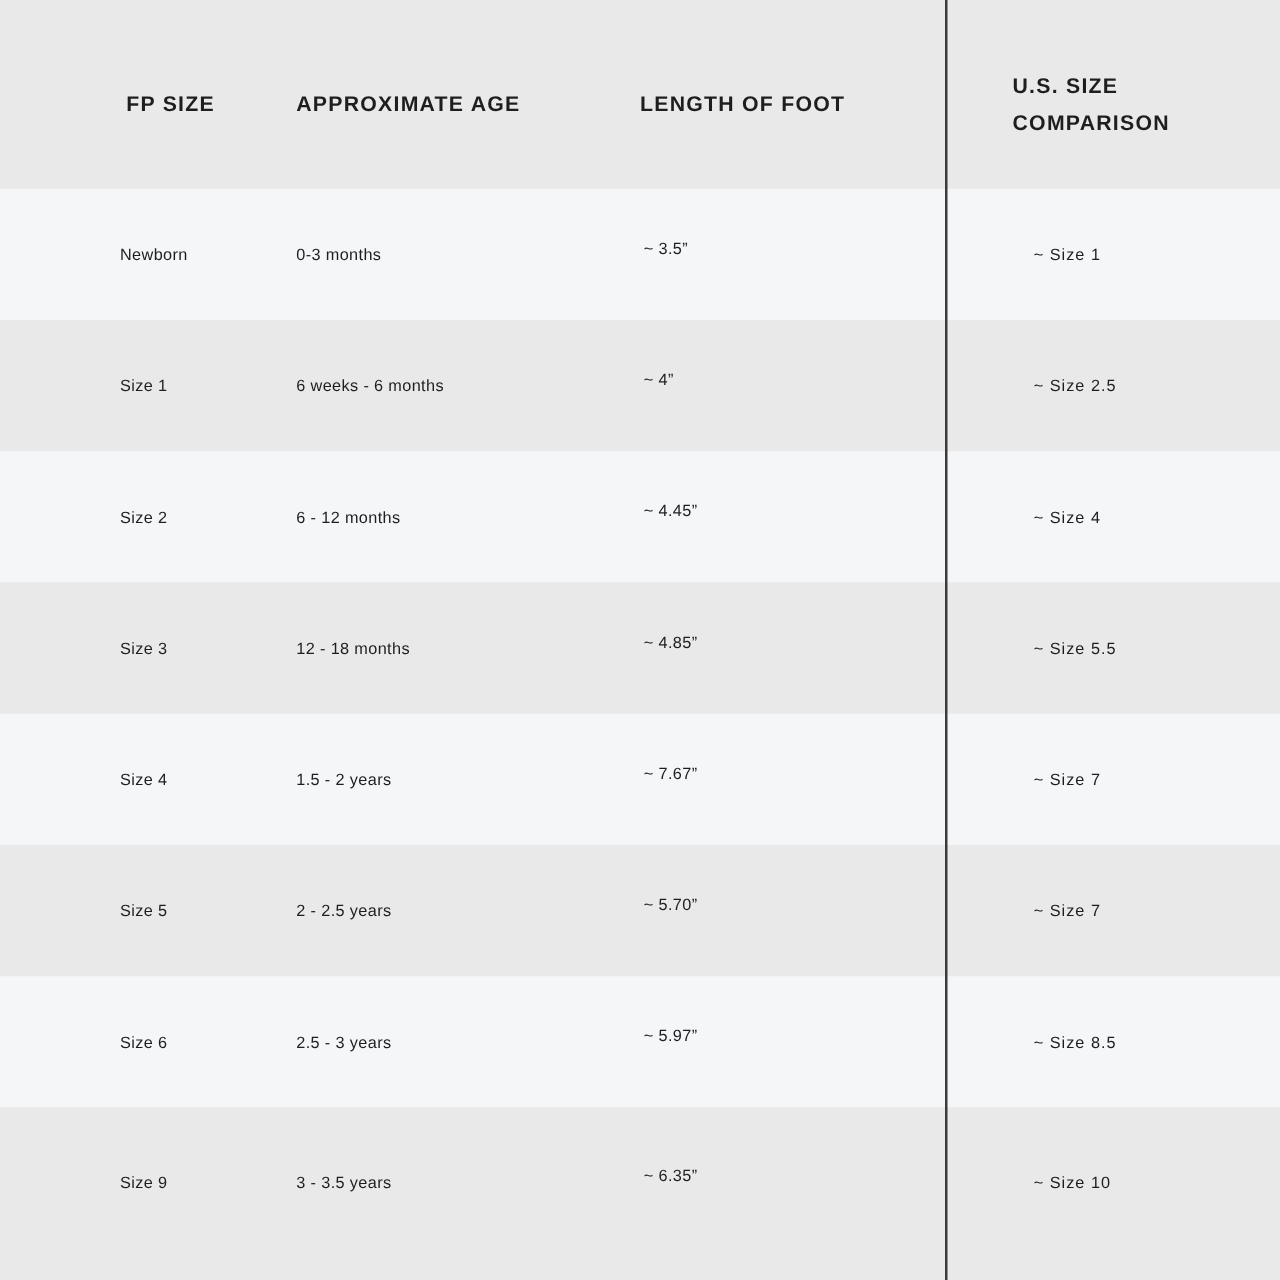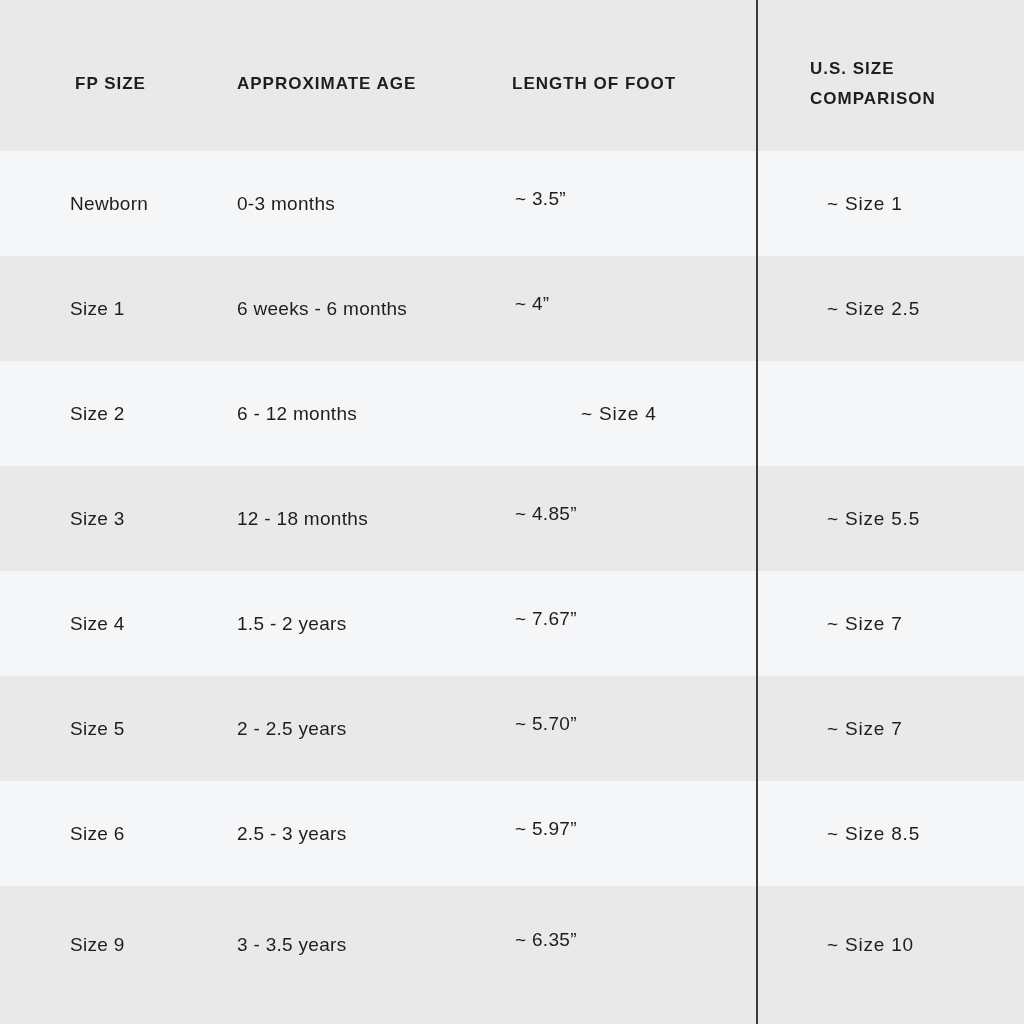--- a/index.html
+++ b/index.html
@@ -44,30 +44,30 @@
   }
   .data-row { height: 105px; }
   .data-row.last {
     height: 138px;
     padding-bottom: 20px;
     box-sizing: border-box;
   }
 
   .cell {
     color: var(--text);
-    font-size: 19px;
+    font-size: 13px;
     letter-spacing: 0.3px;
     white-space: nowrap;
   }
   .header-row .cell {
     font-size: 17px;
     letter-spacing: 1px;
     white-space: normal;
   }
-  .c1 { padding-left: 70px; }
+  .c1 { padding-left: 70px; margin-left: 26px; }
   .header-row .c1 { padding-left: 75px; }
   .c2 { padding-left: 0; }
   .c3 { padding-left: 0; }
   .data-row .c3 { transform: translateY(-5px); padding-left: 3px; }
   .c4 { padding-left: 52px; }
   .data-row .c4 { letter-spacing: 0.8px; padding-left: 69px; }
   .header-row .c4 {
     max-width: 210px;
     line-height: 30px;
   }
@@ -103,20 +103,21 @@
   <div class="row data-row band-gray">
     <div class="cell c1">Size 1</div>
     <div class="cell c2">6 weeks - 6 months</div>
     <div class="cell c3">~ 4”</div>
     <div class="cell c4">~ Size 2.5</div>
   </div>
 
   <div class="row data-row band-light">
     <div class="cell c1">Size 2</div>
     <div class="cell c2">6 - 12 months</div>
+    <div class="cell c3">~ 4.45”</div>
     <div class="cell c4">~ Size 4</div>
   </div>
 
   <div class="row data-row band-gray">
     <div class="cell c1">Size 3</div>
     <div class="cell c2">12 - 18 months</div>
     <div class="cell c3">~ 4.85”</div>
     <div class="cell c4">~ Size 5.5</div>
   </div>
 

